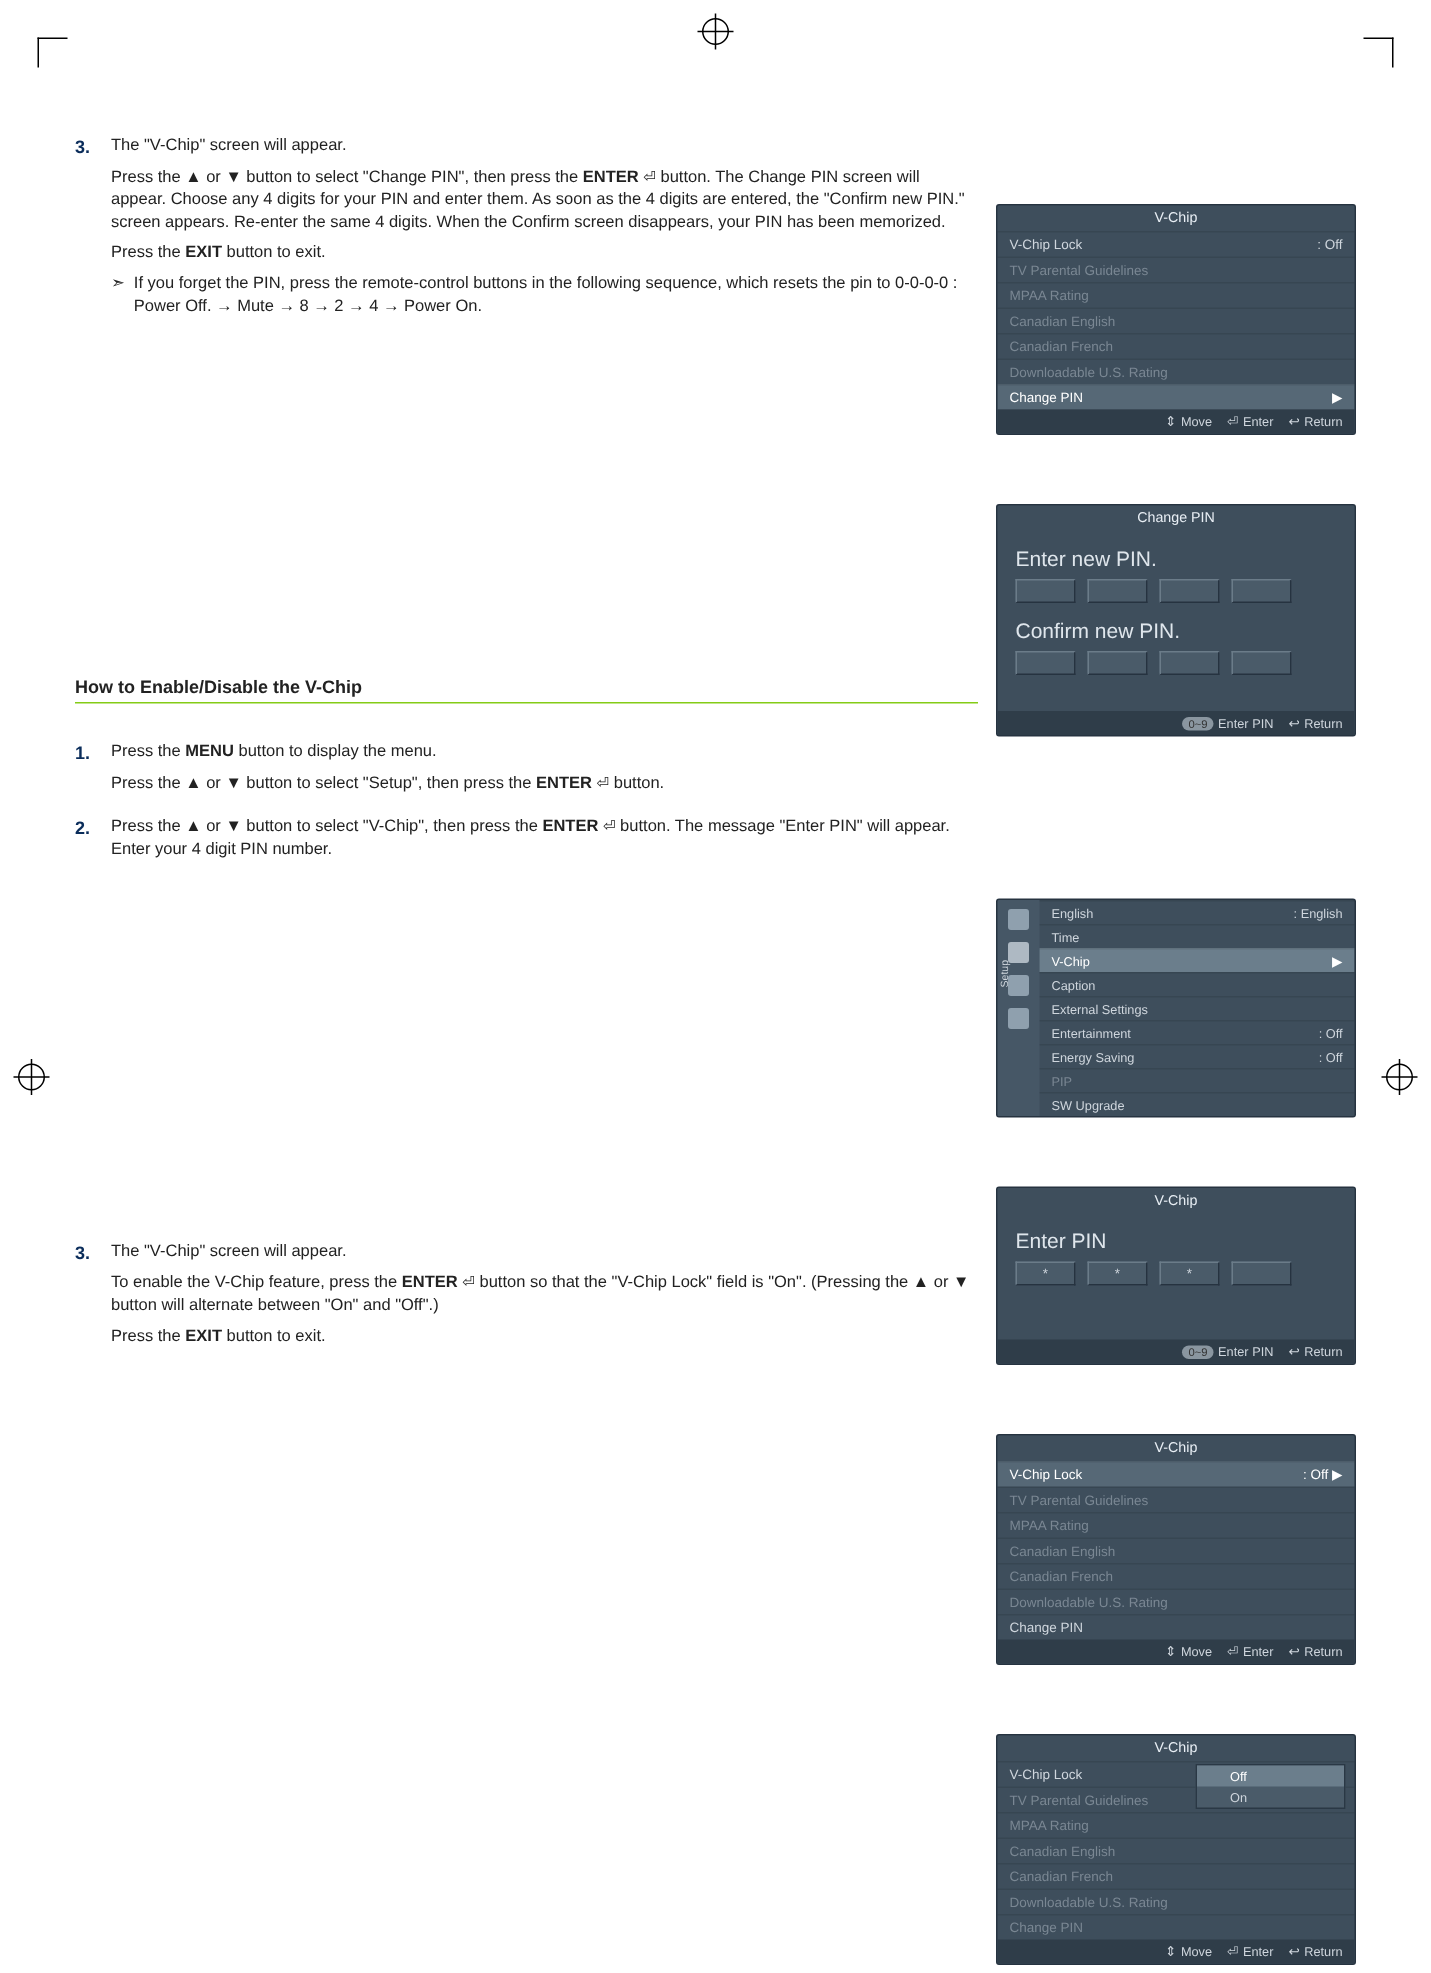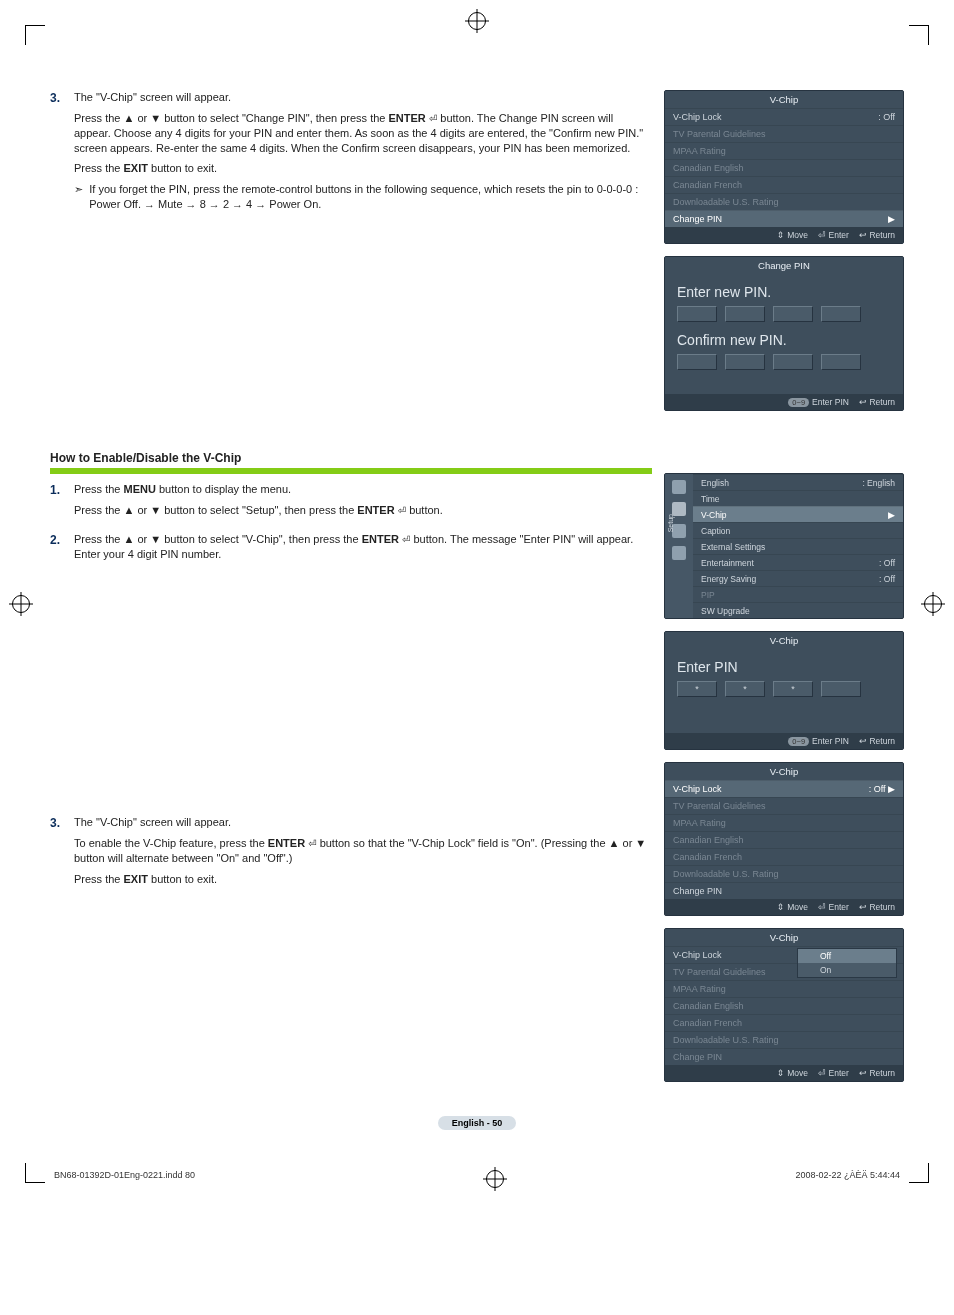--- a/index.html
+++ b/index.html
@@ -22,25 +22,25 @@
   .left-col { flex: 1; font-size: 11px; color: #222; line-height: 1.35; }
   .right-col { width: 240px; }
 
   .step { display: flex; gap: 10px; margin-bottom: 8px; }
   .step-num { font-weight: bold; color: #0a2c5a; font-size: 12px; min-width: 14px; }
   .step-body { flex: 1; }
   .step-body p { margin-bottom: 6px; }
   .note-row { display:flex; gap:6px; margin-top:4px;}
   .note-icon { font-size:11px; }
 
-  .section-title { font-weight: bold; font-size: 12px; border-bottom: 6px solid #84cc16; padding-bottom: 2px; margin: 20px 0 8px 0; }
+  .section-title { font-weight: bold; font-size: 12px; border-bottom: 1px solid #84cc16; padding-bottom: 2px; margin: 20px 0 25px 0; }
 
   .spacer-lg { height: 240px; }
 
-  .osd { width: 240px; background: #3e4e5c; border: 1px solid #263340; color: #cfd6dd; font-size: 9px; margin-bottom: 12px; border-radius: 2px; overflow:hidden; }
+  .osd { width: 240px; background: #3e4e5c; border: 1px solid #263340; color: #cfd6dd; font-size: 9px; margin-bottom: 12px; border-radius: 2px; overflow:hidden;margin-top:46px; }
   .osd-title { text-align: center; background: #3e4e5c; padding: 3px 0; color: #e8eef4; font-size: 9.5px; }
   .osd-row { padding: 3px 8px; display: flex; justify-content: space-between; align-items: flex-end; border-top: 1px solid rgba(0,0,0,0.1); }
   .osd-row.dim { color: #7a8793; }
   .osd-row.hl { background: #566876; color: #fff; }
   .osd-arrow { color:#fff; font-size:9px; }
   .osd-foot { background: #2f3d49; padding: 3px 8px; display: flex; justify-content: flex-end; gap: 10px; font-size: 8.5px; color:#cfd6dd; }
   .osd-foot span { display:inline-flex; align-items:center; gap:3px;}
   .foot-icon { font-size:9px; }
 
   .osd-pin-body { padding: 10px 12px 14px 12px; }

